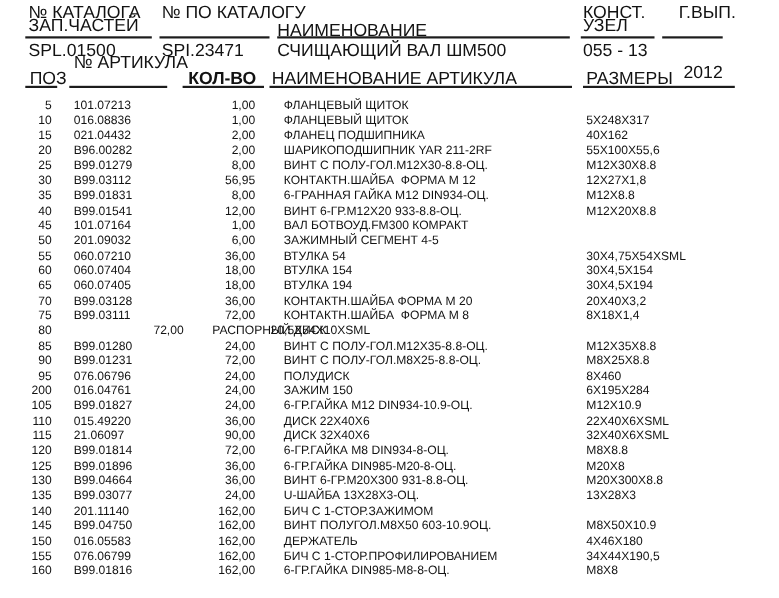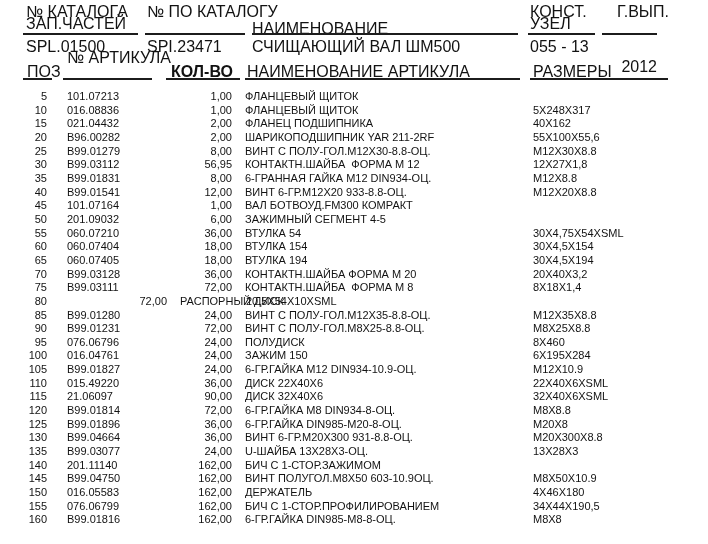--- a/index.html
+++ b/index.html
@@ -40,21 +40,21 @@
   }
   .cell {
     font-size: 11px;
     line-height: 13.66px;
     white-space: pre;
     overflow: visible;
   }
   .c-pos  { text-align: right; }
   .c-article { padding-left: 20px; }
   .c-qty  { text-align: right; }
-  .c-name { padding-left: 13px; }
+  .c-name { padding-left: 26px; }
   .c-size { padding-left: 14px; }
 </style>
 </head>
 <body>
 
 <div class="abs txt" style="left:26px; top:6px;"><span>№ КАТАЛОГА</span><br><span>ЗАП.ЧАСТЕЙ</span></div>
 <div class="abs txt" style="left:147px; top:6px;">№ ПО КАТАЛОГУ</div>
 <div class="abs txt" style="left:252px; top:23px;">НАИМЕНОВАНИЕ</div>
 <div class="abs txt" style="left:530px; top:6px;"><span>КОНСТ.</span><br><span>УЗЕЛ</span></div>
 <div class="abs txt" style="left:617px; top:6px;">Г.ВЫП.</div>
@@ -210,21 +210,21 @@
       <div class="cell c-size">M8X25X8.8</div>
     </div>
     <div class="trow">
       <div class="cell c-pos">95</div>
       <div class="cell c-article">076.06796</div>
       <div class="cell c-qty">24,00</div>
       <div class="cell c-name">ПОЛУДИСК</div>
       <div class="cell c-size">8X460</div>
     </div>
     <div class="trow">
-      <div class="cell c-pos">100</div>
+      <div class="cell c-pos">200</div>
       <div class="cell c-article">016.04761</div>
       <div class="cell c-qty">24,00</div>
       <div class="cell c-name">ЗАЖИМ 150</div>
       <div class="cell c-size">6X195X284</div>
     </div>
     <div class="trow">
       <div class="cell c-pos">105</div>
       <div class="cell c-article">B99.01827</div>
       <div class="cell c-qty">24,00</div>
       <div class="cell c-name">6-ГР.ГАЙКА М12 DIN934-10.9-ОЦ.</div>

